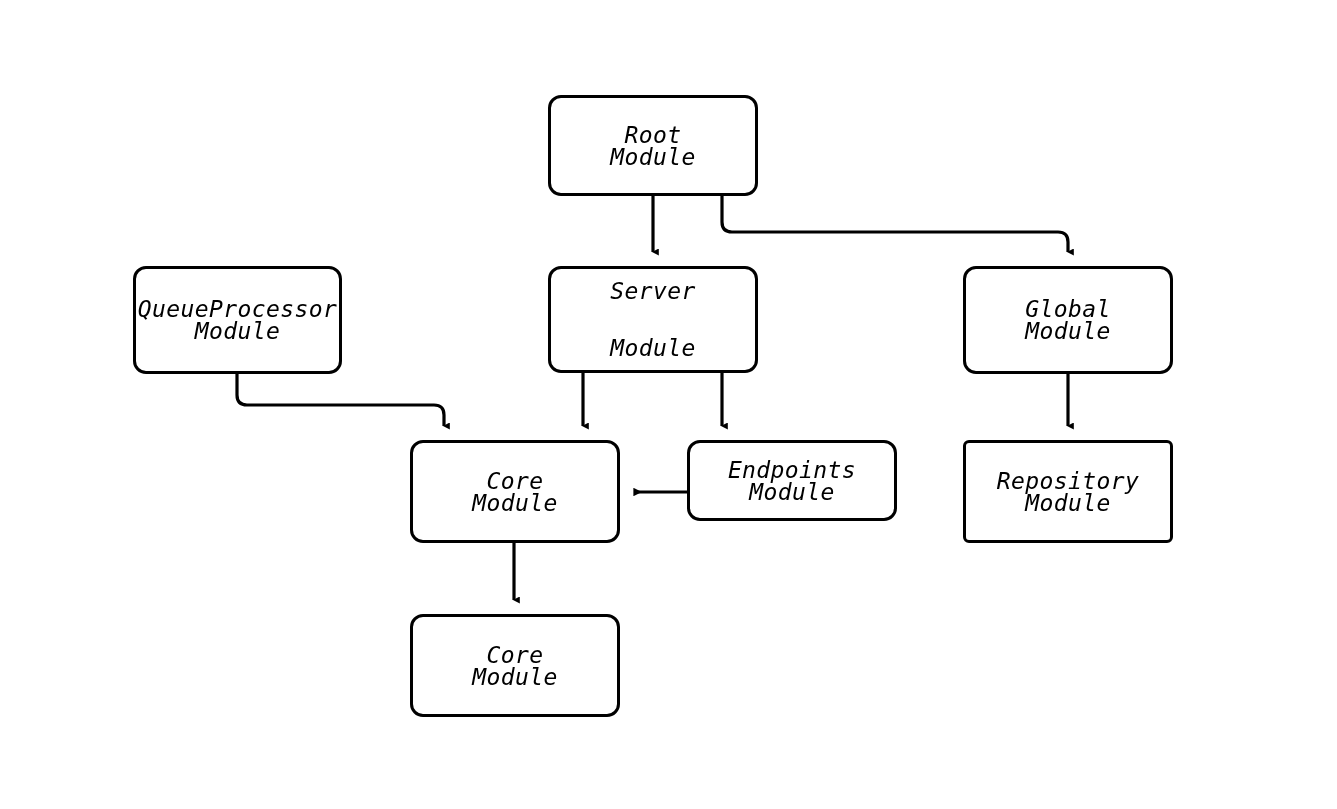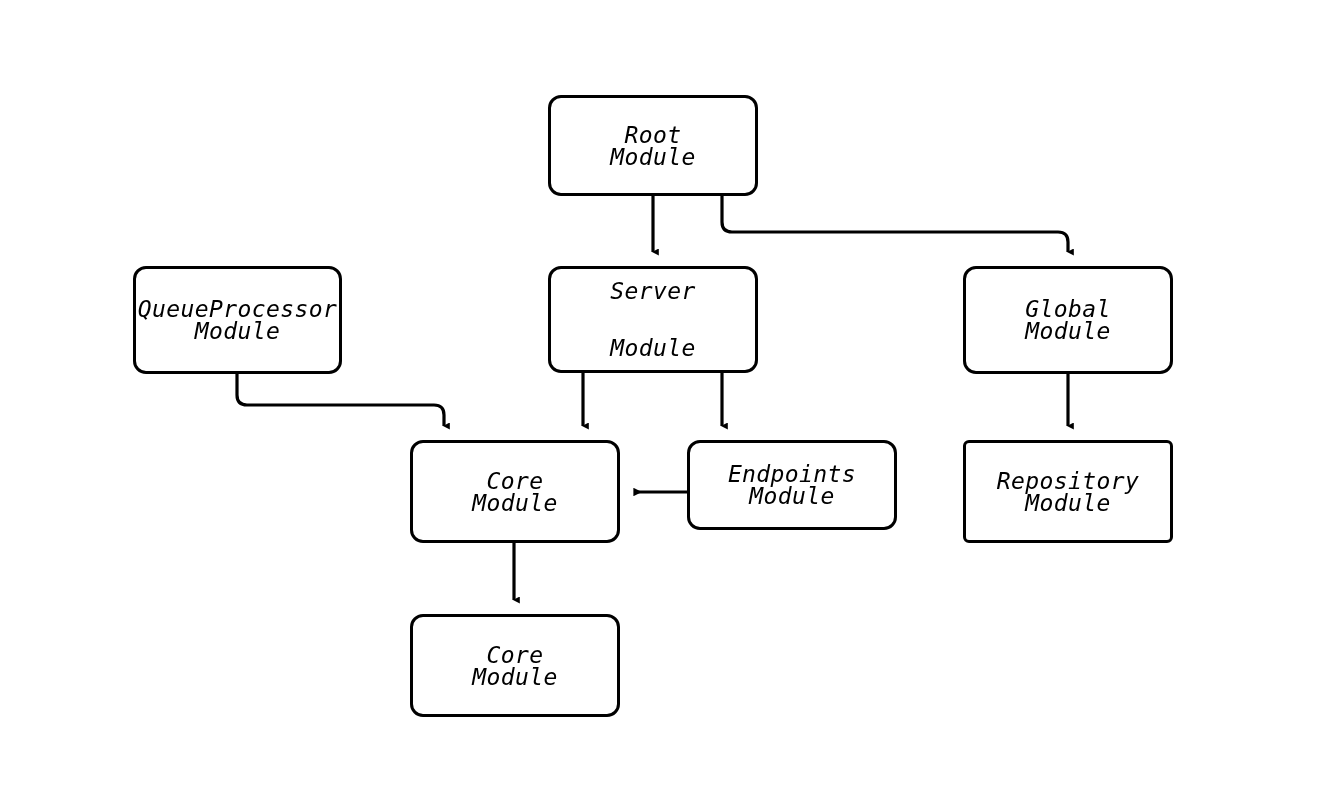--- a/index.html
+++ b/index.html
@@ -86,21 +86,21 @@
         <div class="node-label" style="color: rgb(0, 0, 0);">Module</div>
       </div>
       <div class="node" style="left: 963px; top: 266px; width: 210px; height: 108px; border-color: rgb(0, 0, 0); background: rgb(255, 255, 255);">
         <div class="node-label" style="color: rgb(0, 0, 0);">Global</div>
         <div class="node-label" style="color: rgb(0, 0, 0);">Module</div>
       </div>
       <div class="node" style="left: 410px; top: 440px; width: 210px; height: 103px; border-color: rgb(0, 0, 0); background: rgb(255, 255, 255);">
         <div class="node-label" style="color: rgb(0, 0, 0);">Core</div>
         <div class="node-label" style="color: rgb(0, 0, 0);">Module</div>
       </div>
-      <div class="node" style="left: 687px; top: 440px; width: 210px; height: 90px; border-color: rgb(0, 0, 0); background: rgb(255, 255, 255);">
+      <div class="node" style="left: 687px; top: 440px; width: 210px; height: 81px; border-color: rgb(0, 0, 0); background: rgb(255, 255, 255);">
         <div class="node-label" style="color: rgb(0, 0, 0);">Endpoints</div>
         <div class="node-label" style="color: rgb(0, 0, 0);">Module</div>
       </div>
       <div class="node" style="left: 963px; top: 440px; width: 210px; height: 103px; border-color: rgb(0, 0, 0); background: rgb(255, 255, 255); border-radius: 6px;">
         <div class="node-label" style="color: rgb(0, 0, 0);">Repository</div>
         <div class="node-label" style="color: rgb(0, 0, 0);">Module</div>
       </div>
       <div class="node" style="left: 410px; top: 614px; width: 210px; height: 103px; border-color: rgb(0, 0, 0); background: rgb(255, 255, 255);">
         <div class="node-label" style="color: rgb(0, 0, 0);">Core</div>
         <div class="node-label" style="color: rgb(0, 0, 0);">Module</div>

